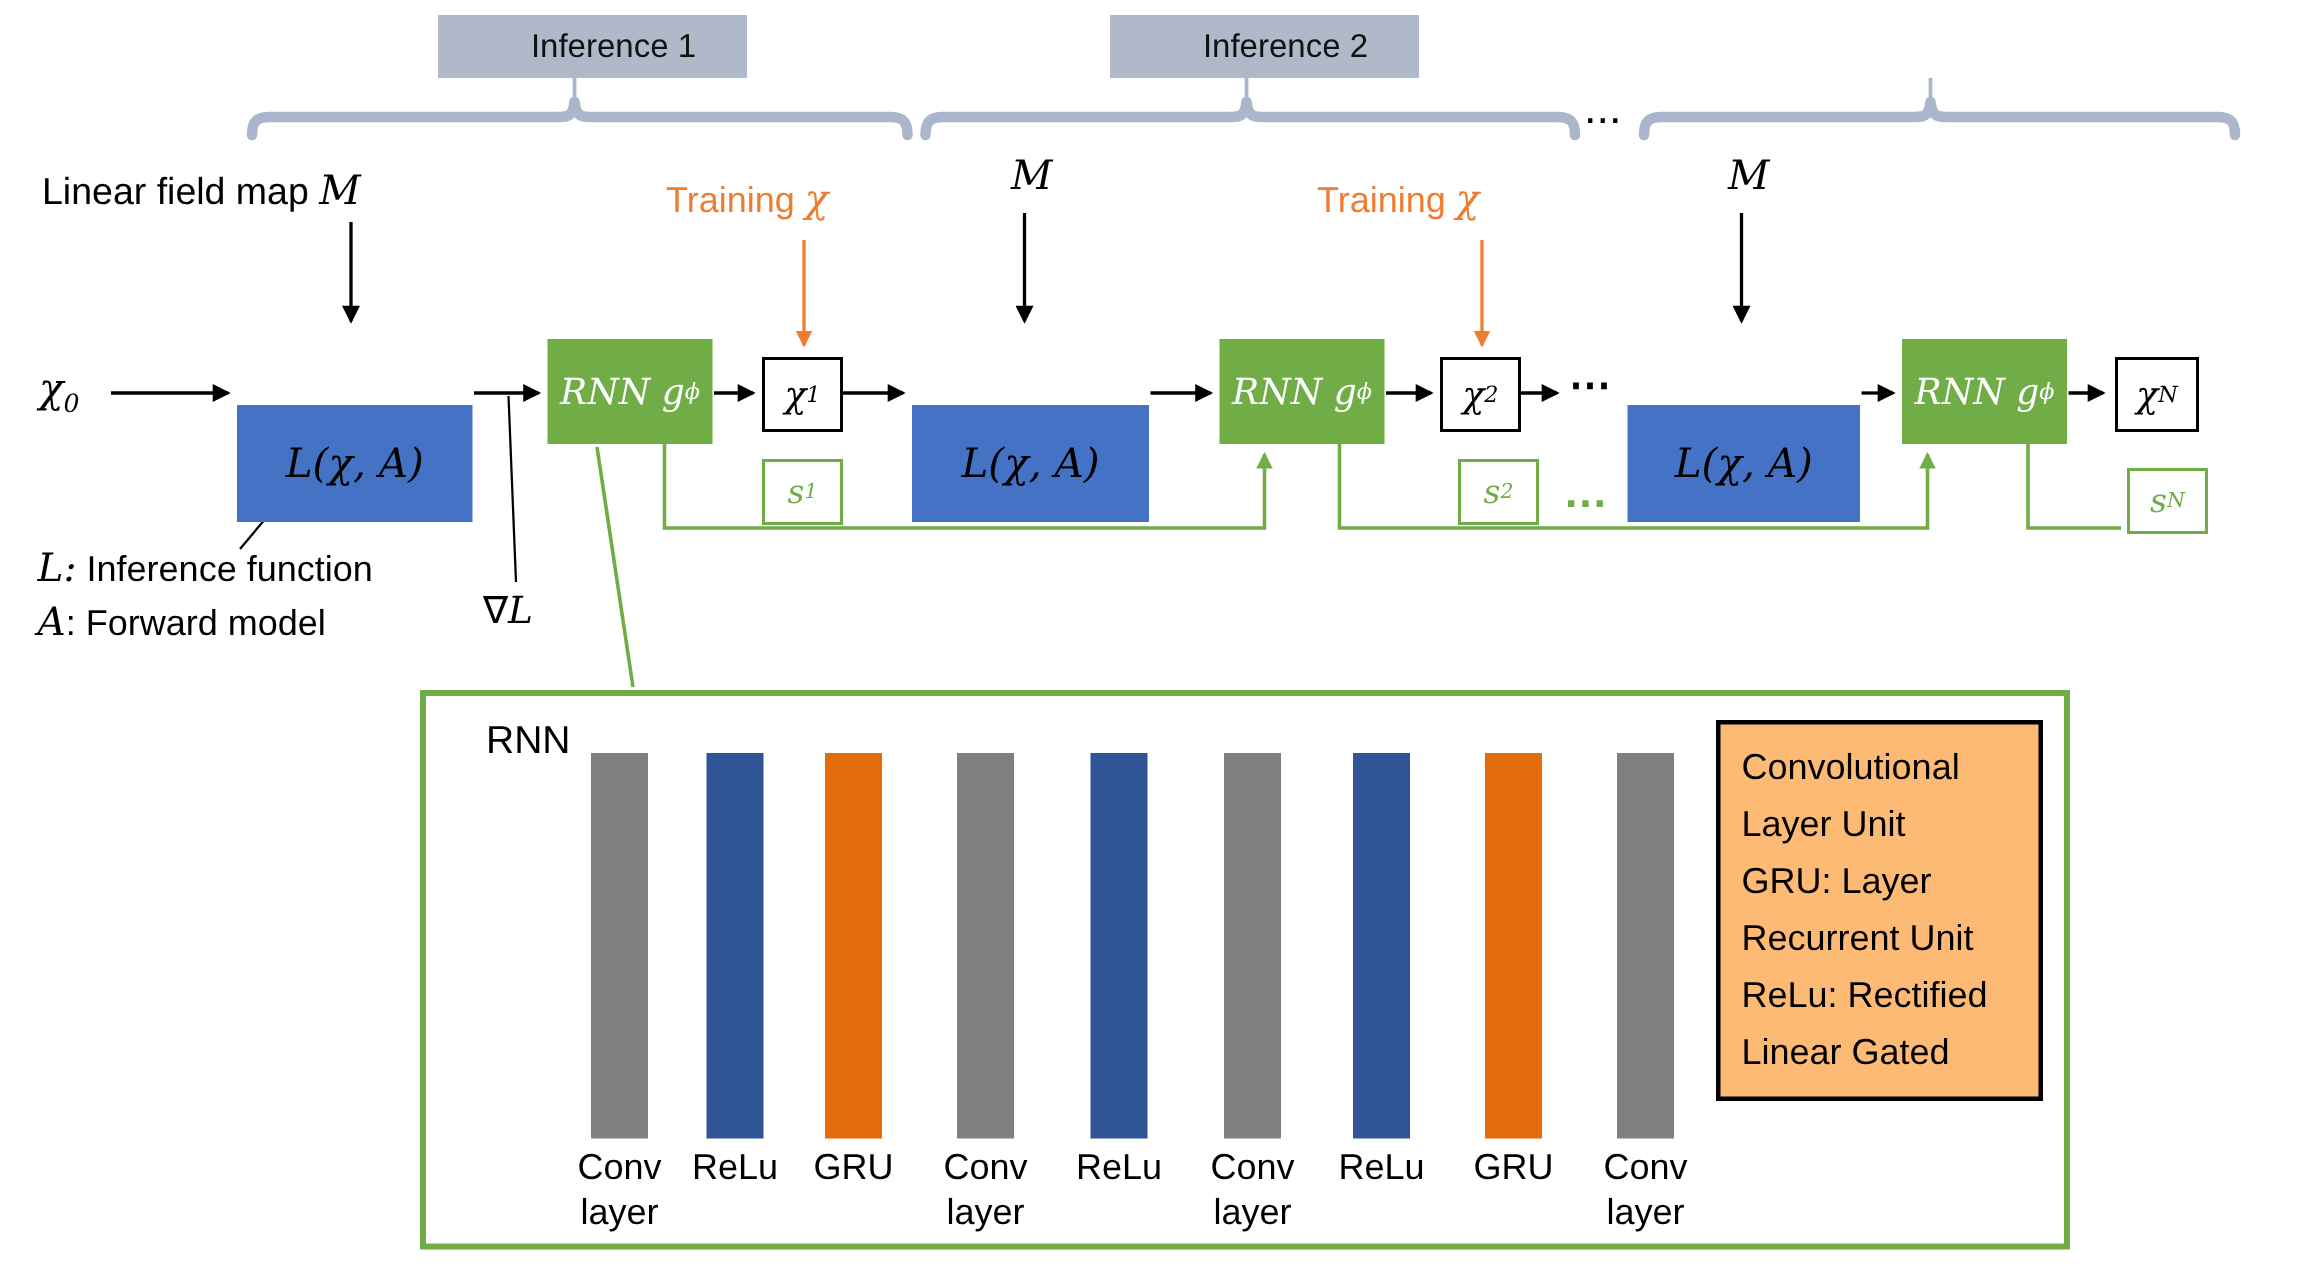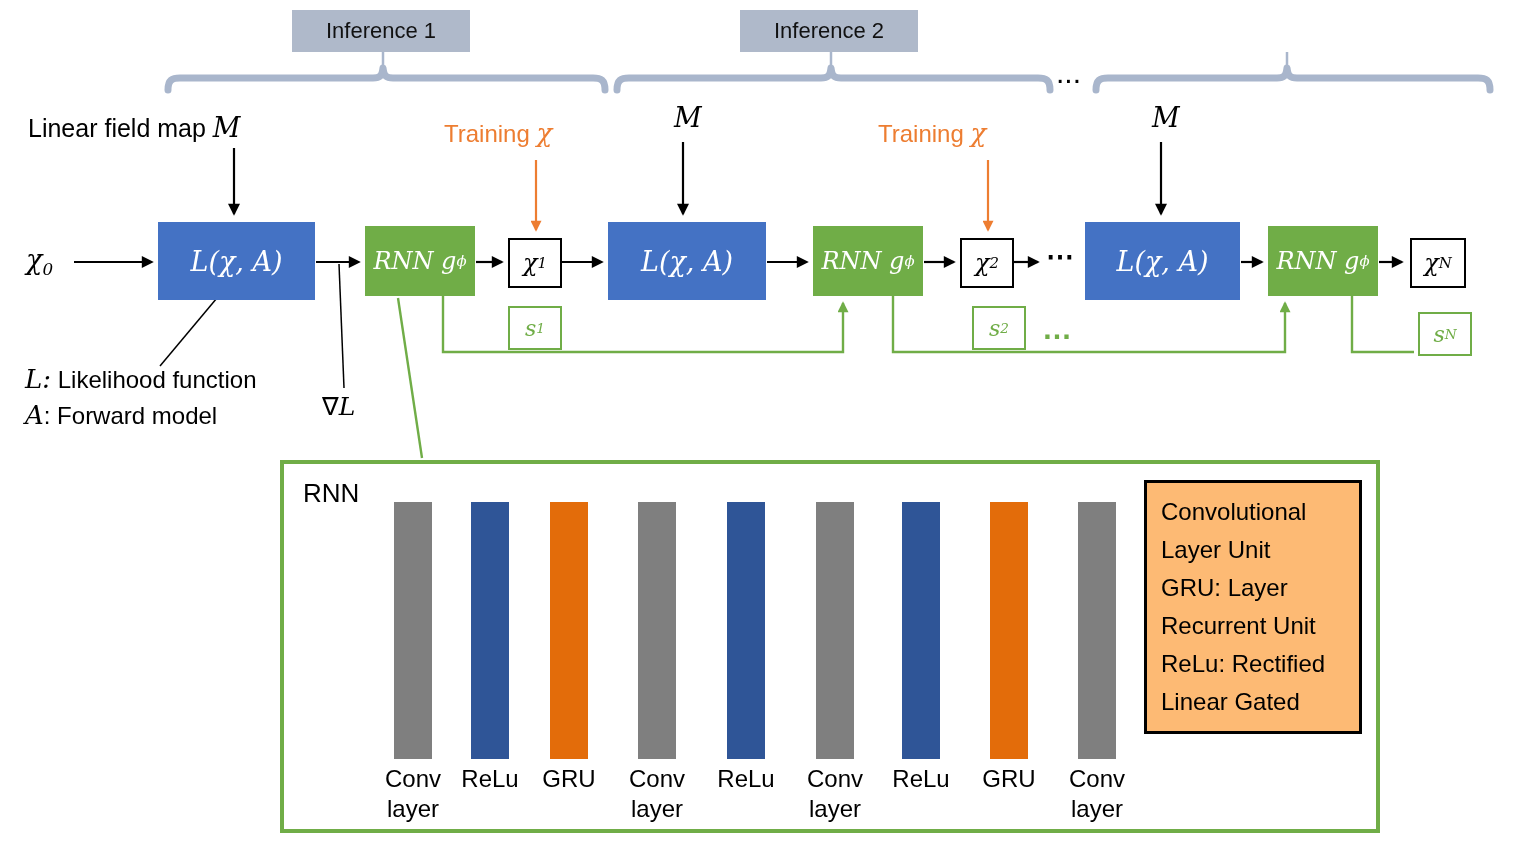--- a/index.html
+++ b/index.html
@@ -1,22 +1,22 @@
 <!DOCTYPE html>
 <html style="--blue-box: #4472C4; --green-box: #70AD47; --orange: #ED7D31; --gray-bar: #7F7F7F; --blue-bar: #2F5597; --orange-bar: #E36C0A; --brace: #A9B6CC; --label-box: #AFB9CA;"><head>
 <meta charset="utf-8">
 <style>
   html,body{margin:0;padding:0;background:#fff;}
   body{font-family:"Liberation Sans", sans-serif; color:#000;}
   #canvas{position:relative;width:1533px;height:851px;background:#fff;overflow:hidden;}
   .abs{position:absolute;}
   .math{font-family:"DejaVu Serif", serif;font-style:italic;}
   sub{font-size:0.62em;line-height:0;}
-  .inference-label{background:var(--label-box,#AFB9CA);display:flex;align-items:center;justify-content:center;font-size:22px;color:#111;}
-  .box-blue{background:var(--blue-box,#4472C4);color:#ffffff;display:flex;align-items:center;justify-content:center;}
+  .inference-label{background:var(--label-box,#AFB9CA);display:flex;align-items:center;justify-content:center;font-size:22px;color:#111;padding-left:28px;}
+  .box-blue{background:var(--blue-box,#4472C4);color:#000000;display:flex;align-items:center;justify-content:center;margin-top:48px;}
   .box-green{background:var(--green-box,#70AD47);color:#fff;display:flex;align-items:center;justify-content:center;}
   .box-white{background:#fff;border:2px solid #000;color:#000;display:flex;align-items:center;justify-content:center;}
   .box-s{background:#fff;border:2px solid var(--green-box,#70AD47);color:var(--green-box,#70AD47);display:flex;align-items:center;justify-content:center;}
   .training{color:var(--orange,#ED7D31);text-align:right;}
   .green-text{color:var(--green-box,#70AD47);}
   #rnn-detail{border:4px solid var(--green-box,#70AD47);background:#fff;box-sizing:border-box;}
   .layer-bar{position:absolute;top:38px;width:38px;height:257px;}
   .layer-bar.conv{background:var(--gray-bar,#7F7F7F);}
   .layer-bar.relu{background:var(--blue-bar,#2F5597);}
   .layer-bar.gru{background:var(--orange-bar,#E36C0A);}
@@ -135,33 +135,33 @@
       <span>s</span>
       <sub>2</sub>
     </div>
   <div class="abs box-s math" style="left:1418px;top:312px;width:50px;height:40px;font-size:22px;">
       <span>s</span>
       <sub>N</sub>
     </div>
   <div class="abs green-text" style="left:1042px;top:312px;font-size:30px;font-weight:bold;">…</div>
 
   <div class="abs" style="left:25px;top:364px;font-size:24px;">
-    <span class="math" style="font-size:26px;">L:</span><span> Likelihood function</span>
+    <span class="math" style="font-size:26px;">L:</span><span> Inference function</span>
   </div>
   <div class="abs" style="left:25px;top:400px;font-size:24px;">
     <span class="math" style="font-size:26px;">A</span><span>: Forward model</span>
   </div>
 
   <div class="abs" style="left:322px;top:392px;font-size:25px;">
     <span>∇</span><span class="math">L</span>
   </div>
 
 
   <div class="abs" id="rnn-detail" style="left:280px;top:460px;width:1100px;height:373px;">
-    <div class="abs" style="left:19px;top:14px;font-size:26px;">RNN</div>
+    <div class="abs" style="left:40px;top:14px;font-size:26px;">RNN</div>
     <div class="fill-layer">
         <div class="layer-bar conv" style="left: 110px;"></div>
         <div class="layer-bar relu" style="left: 187px;"></div>
         <div class="layer-bar gru" style="left: 266px;"></div>
         <div class="layer-bar conv" style="left: 354px;"></div>
         <div class="layer-bar relu" style="left: 443px;"></div>
         <div class="layer-bar conv" style="left: 532px;"></div>
         <div class="layer-bar relu" style="left: 618px;"></div>
         <div class="layer-bar gru" style="left: 706px;"></div>
         <div class="layer-bar conv" style="left: 794px;"></div>

